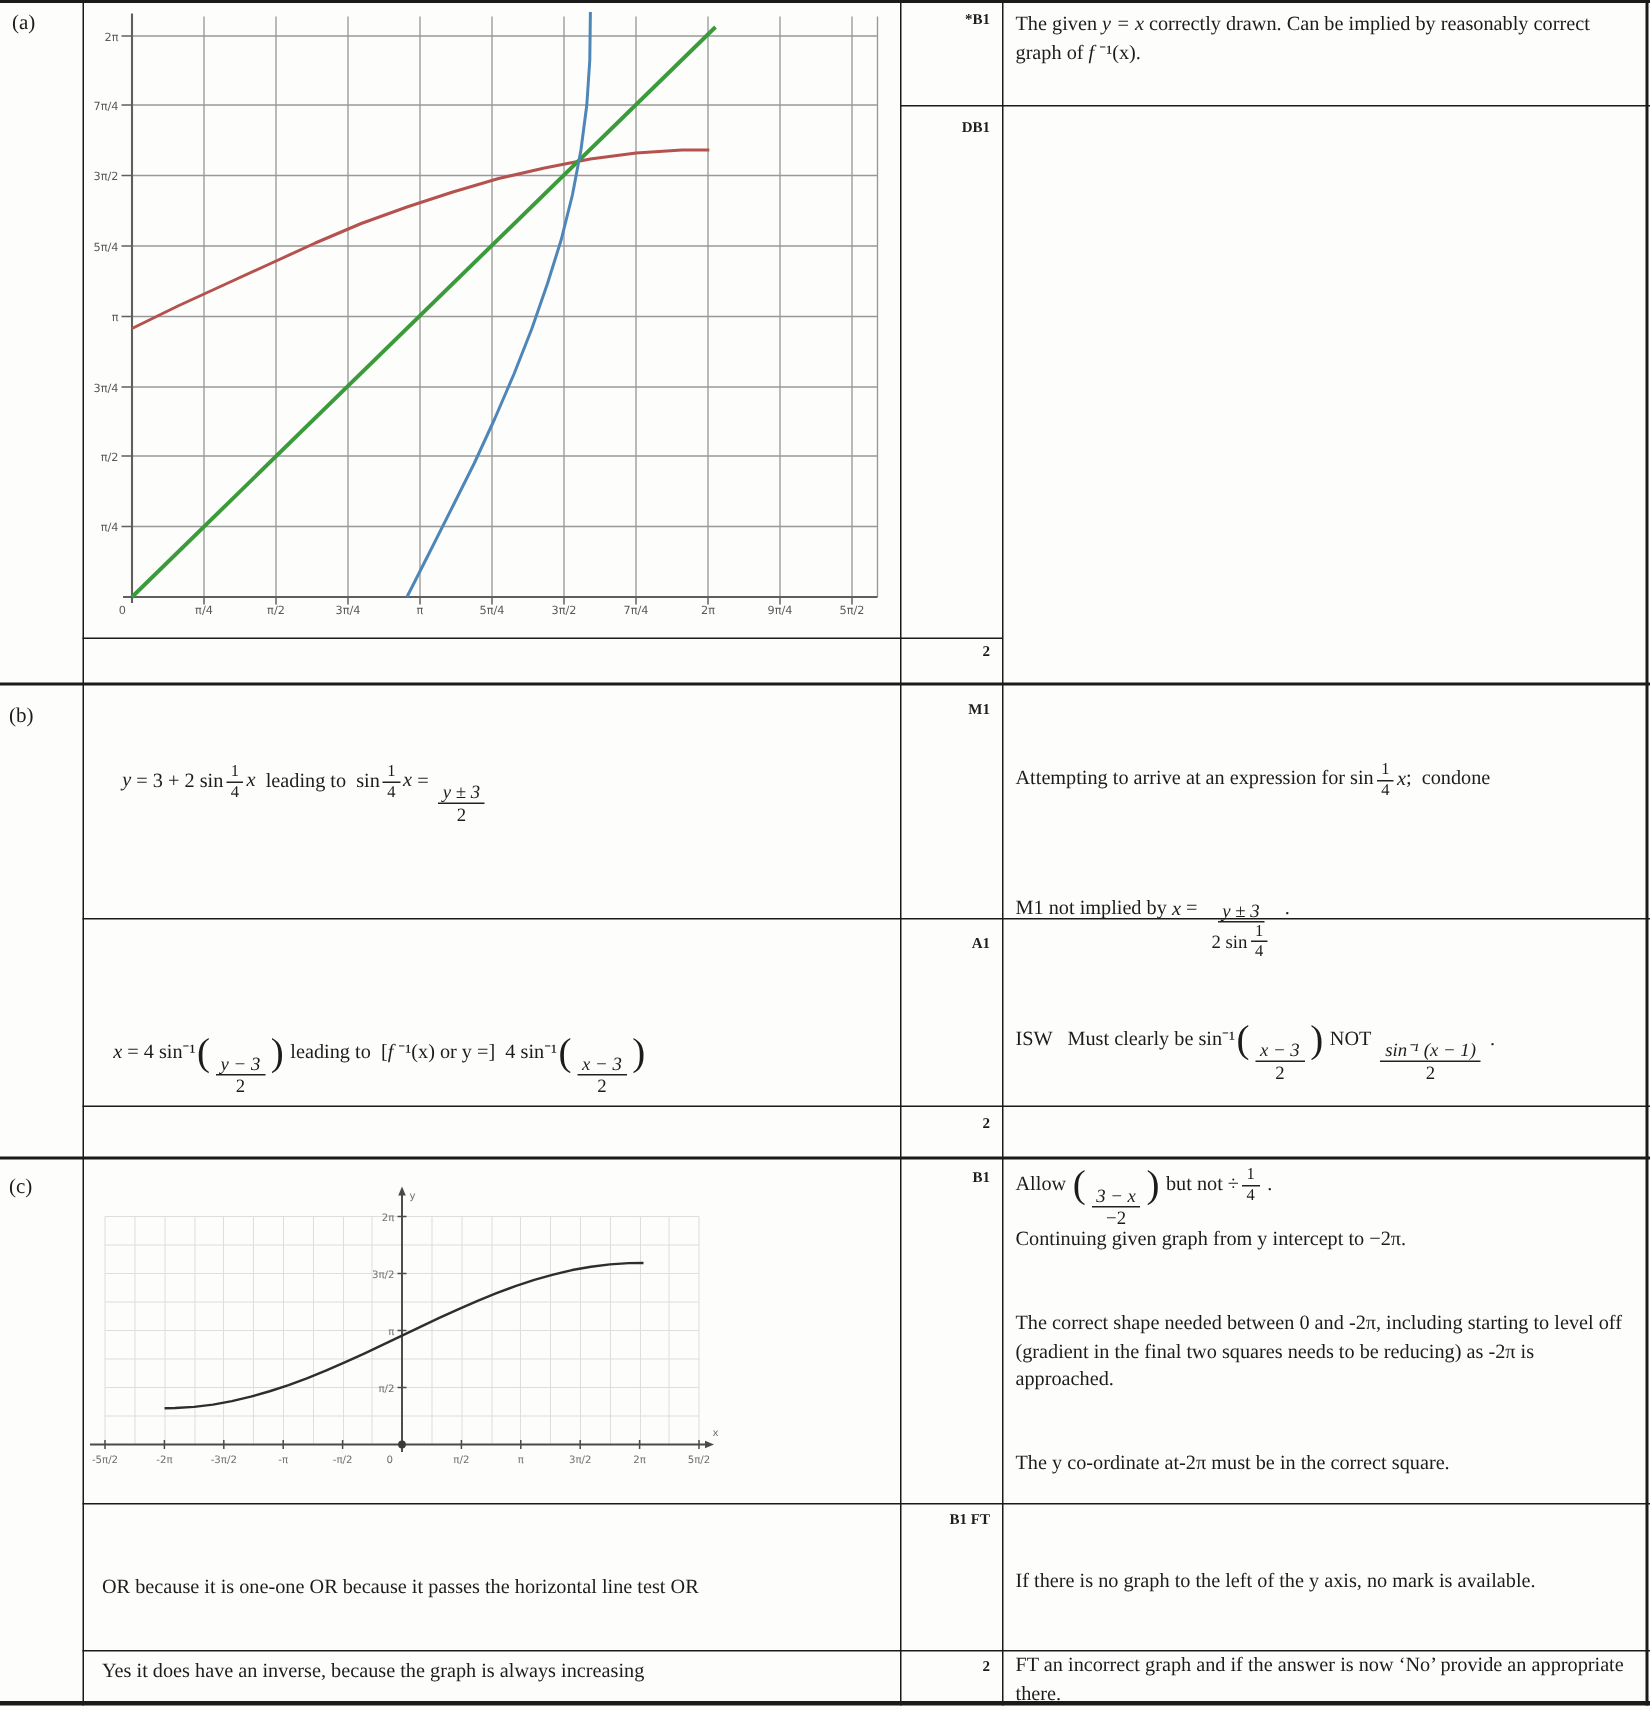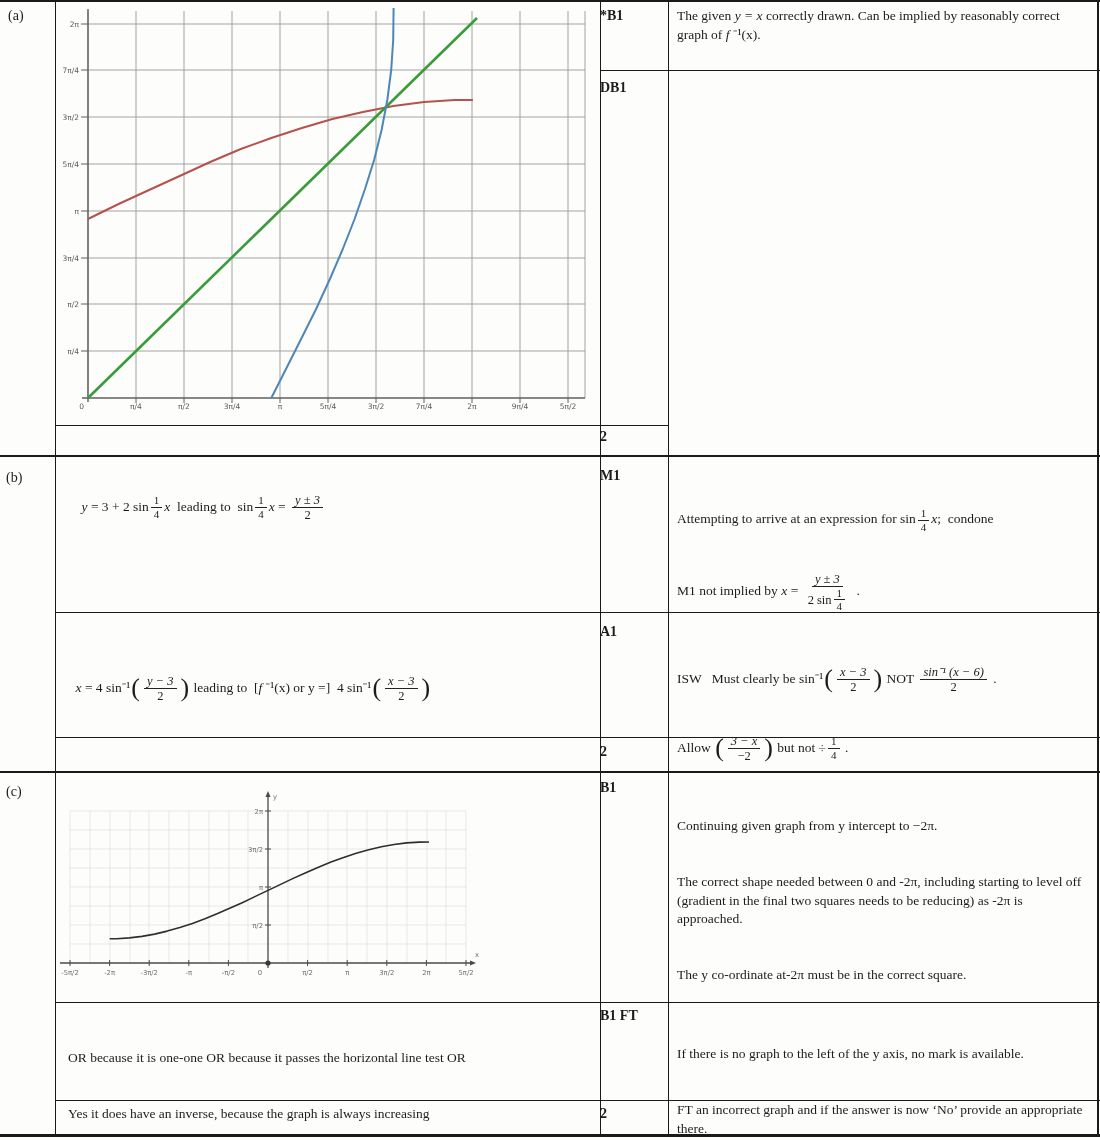--- a/index.html
+++ b/index.html
@@ -1,25 +1,25 @@
 <!DOCTYPE html>
 <html><head>
 <meta charset="utf-8">
 <style>
   html,body{margin:0;padding:0;background:#e8e8e8;}
   .page{position:relative;width:1100px;height:1140px;background:#fdfdfc;overflow:hidden;
         font-family:"Liberation Serif",serif;color:#1c1c1c;}
   .hl,.vl{position:absolute;background:#1a1a1a;}
   .cell{position:absolute;font-size:13.5px;line-height:1.38;white-space:pre-wrap;}
   .part{font-size:14px;}
-  .mark{position:absolute;left:600px;width:60px;text-align:left;font-weight:bold;font-size:14px;
+  .mark{position:absolute;left:600px;width:60px;text-align:right;font-weight:bold;font-size:10px;
         font-family:"Liberation Serif",serif;}
   .comment{left:677px;width:414px;}
   .working{white-space:pre-wrap;}
-  .v{font-style:italic;}
+  .v{font-style:italic;margin-top:28px;}
   .frac{display:inline-flex;flex-direction:column;align-items:center;vertical-align:middle;
         margin:0 3px;line-height:1.12;font-size:12.5px;text-align:center;}
   .frac .num{border-bottom:1px solid #222;padding:0 3px;display:inline-flex;align-items:flex-end;}
   .frac .den{padding:0 3px;display:inline-flex;align-items:center;}
   .frac.sm{font-size:11px;margin:0 2px;}
   .bp{font-size:26px;font-weight:400;line-height:.8;vertical-align:middle;margin:0 1px;
       font-family:"Liberation Serif",serif;}
   .gsvg{position:absolute;}
   .gsvg text{font-family:"DejaVu Sans",sans-serif;fill:#5a5a5a;}
   .ga text{font-size:7.5px;}
@@ -141,21 +141,21 @@
     <div><span>Attempting to arrive at an expression for sin</span><span class="frac sm"><span class="num">1</span><span class="den">4</span></span><span class="v">x</span><span>;  condone</span></div>
     <div class="mline"><span>M1 not implied by </span><span class="v">x</span><span> = </span><span class="frac"><span class="num v">y ± 3</span><span class="den"><span>2 sin</span><span class="frac sm"><span class="num">1</span><span class="den">4</span></span></span></span><span> .</span></div>
   </div>
 
   <div class="cell working" style="left:62px;top:655px;width:530px">
     <span class="v">x</span><span> = 4 sin⁻¹</span><span class="bp">(</span><span class="frac"><span class="num v">y − 3</span><span class="den">2</span></span><span class="bp">)</span><span> leading to  [</span><span class="v">f</span><span> ⁻¹(x) or y =]  4 sin⁻¹</span><span class="bp">(</span><span class="frac"><span class="num v">x − 3</span><span class="den">2</span></span><span class="bp">)</span>
   </div>
 
   <div class="mark" style="top:624px">A1</div>
   <div class="cell comment" style="top:628px">
-    <div><span>ISW   Must clearly be sin⁻¹</span><span class="bp">(</span><span class="frac"><span class="num v">x − 3</span><span class="den">2</span></span><span class="bp">)</span><span> NOT </span><span class="frac"><span class="num v">sin⁻¹ (x − 6)</span><span class="den">2</span></span><span> .</span></div>
+    <div><span>ISW   Must clearly be sin⁻¹</span><span class="bp">(</span><span class="frac"><span class="num v">x − 3</span><span class="den">2</span></span><span class="bp">)</span><span> NOT </span><span class="frac"><span class="num v">sin⁻¹ (x − 1)</span><span class="den">2</span></span><span> .</span></div>
     <div class="mline"><span>Allow </span><span class="bp">(</span><span class="frac"><span class="num v">3 − x</span><span class="den">−2</span></span><span class="bp">)</span><span> but not ÷</span><span class="frac sm"><span class="num">1</span><span class="den">4</span></span><span> .</span></div>
   </div>
 
   <div class="mark" style="top:744px">2</div>
 
   <svg class="gsvg gc" style="left:55px;top:786px" width="430" height="208" viewBox="0 0 430 208">
     <g stroke="#dedede" stroke-width="0.7">
       <line x1="15" y1="25" x2="15" y2="177"></line>
         <line x1="35" y1="25" x2="35" y2="177"></line>
       <line x1="55" y1="25" x2="55" y2="177"></line>

